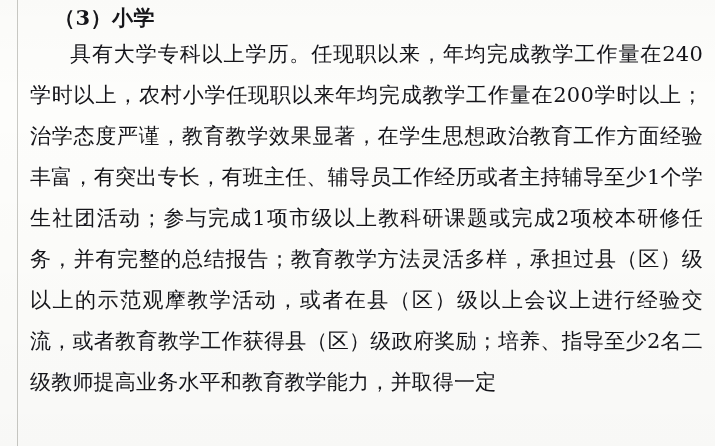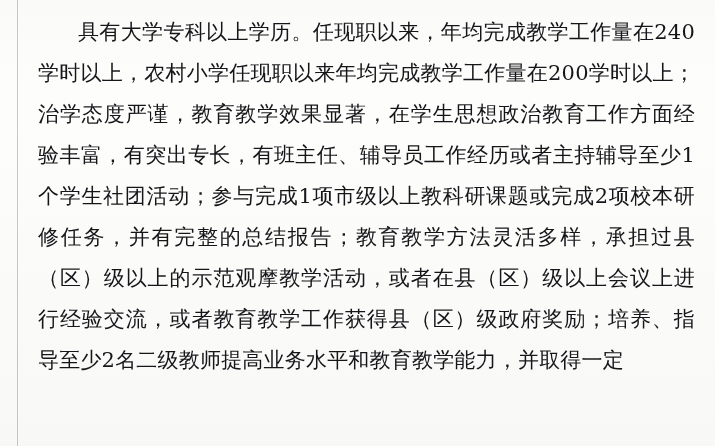--- a/index.html
+++ b/index.html
@@ -51,30 +51,31 @@
     letter-spacing: 0.5px;
     text-indent: 24px;
     margin: 0 0 2px 0;
     font-weight: 600;
     font-family: "DejaVu Serif", "Liberation Serif", serif;
   }
   .para {
     font-size: 21px;
     line-height: 41px;
     color: #15151a;
-    margin: 8px;
+    margin: 0;
     text-align: justify;
     text-justify: inter-character;
     text-indent: 40px;
     letter-spacing: 0.2px;
     word-break: break-all;
     font-family: "DejaVu Serif", "Liberation Serif", serif;
   }
 </style>
 </head>
 <body>
 
 <div class="page">
   <div class="left-margin-rule"></div>
   <div class="doc-body">
+    <div class="heading">（3）小学</div>
     <div class="para">具有大学专科以上学历。任现职以来，年均完成教学工作量在240学时以上，农村小学任现职以来年均完成教学工作量在200学时以上；治学态度严谨，教育教学效果显著，在学生思想政治教育工作方面经验丰富，有突出专长，有班主任、辅导员工作经历或者主持辅导至少1个学生社团活动；参与完成1项市级以上教科研课题或完成2项校本研修任务，并有完整的总结报告；教育教学方法灵活多样，承担过县（区）级以上的示范观摩教学活动，或者在县（区）级以上会议上进行经验交流，或者教育教学工作获得县（区）级政府奖励；培养、指导至少2名二级教师提高业务水平和教育教学能力，并取得一定</div>
   </div>
 </div>
 
 </body></html>

